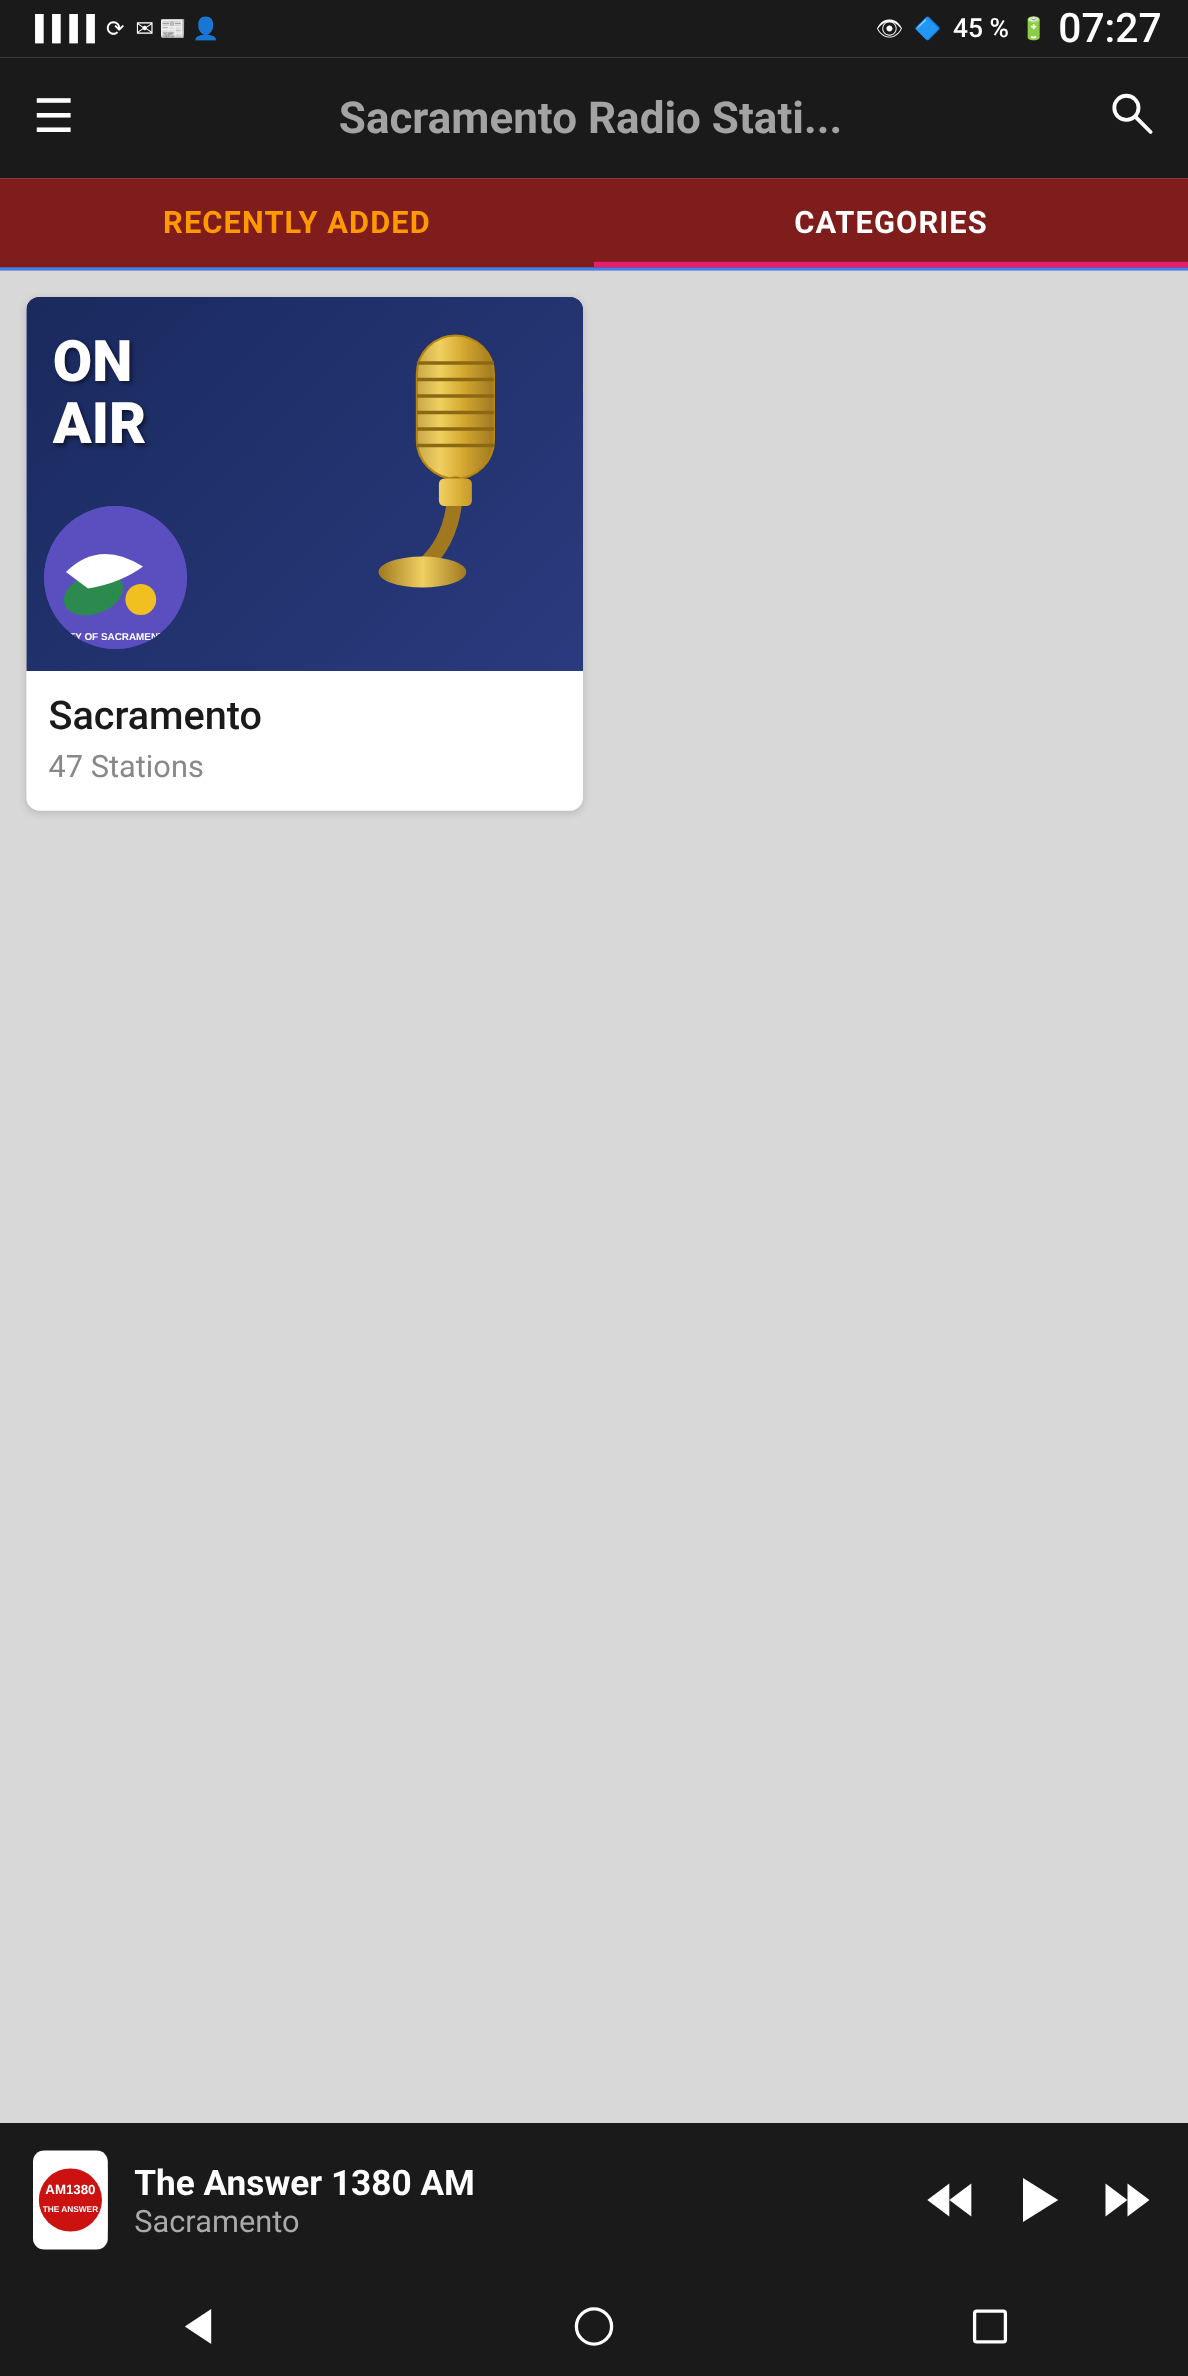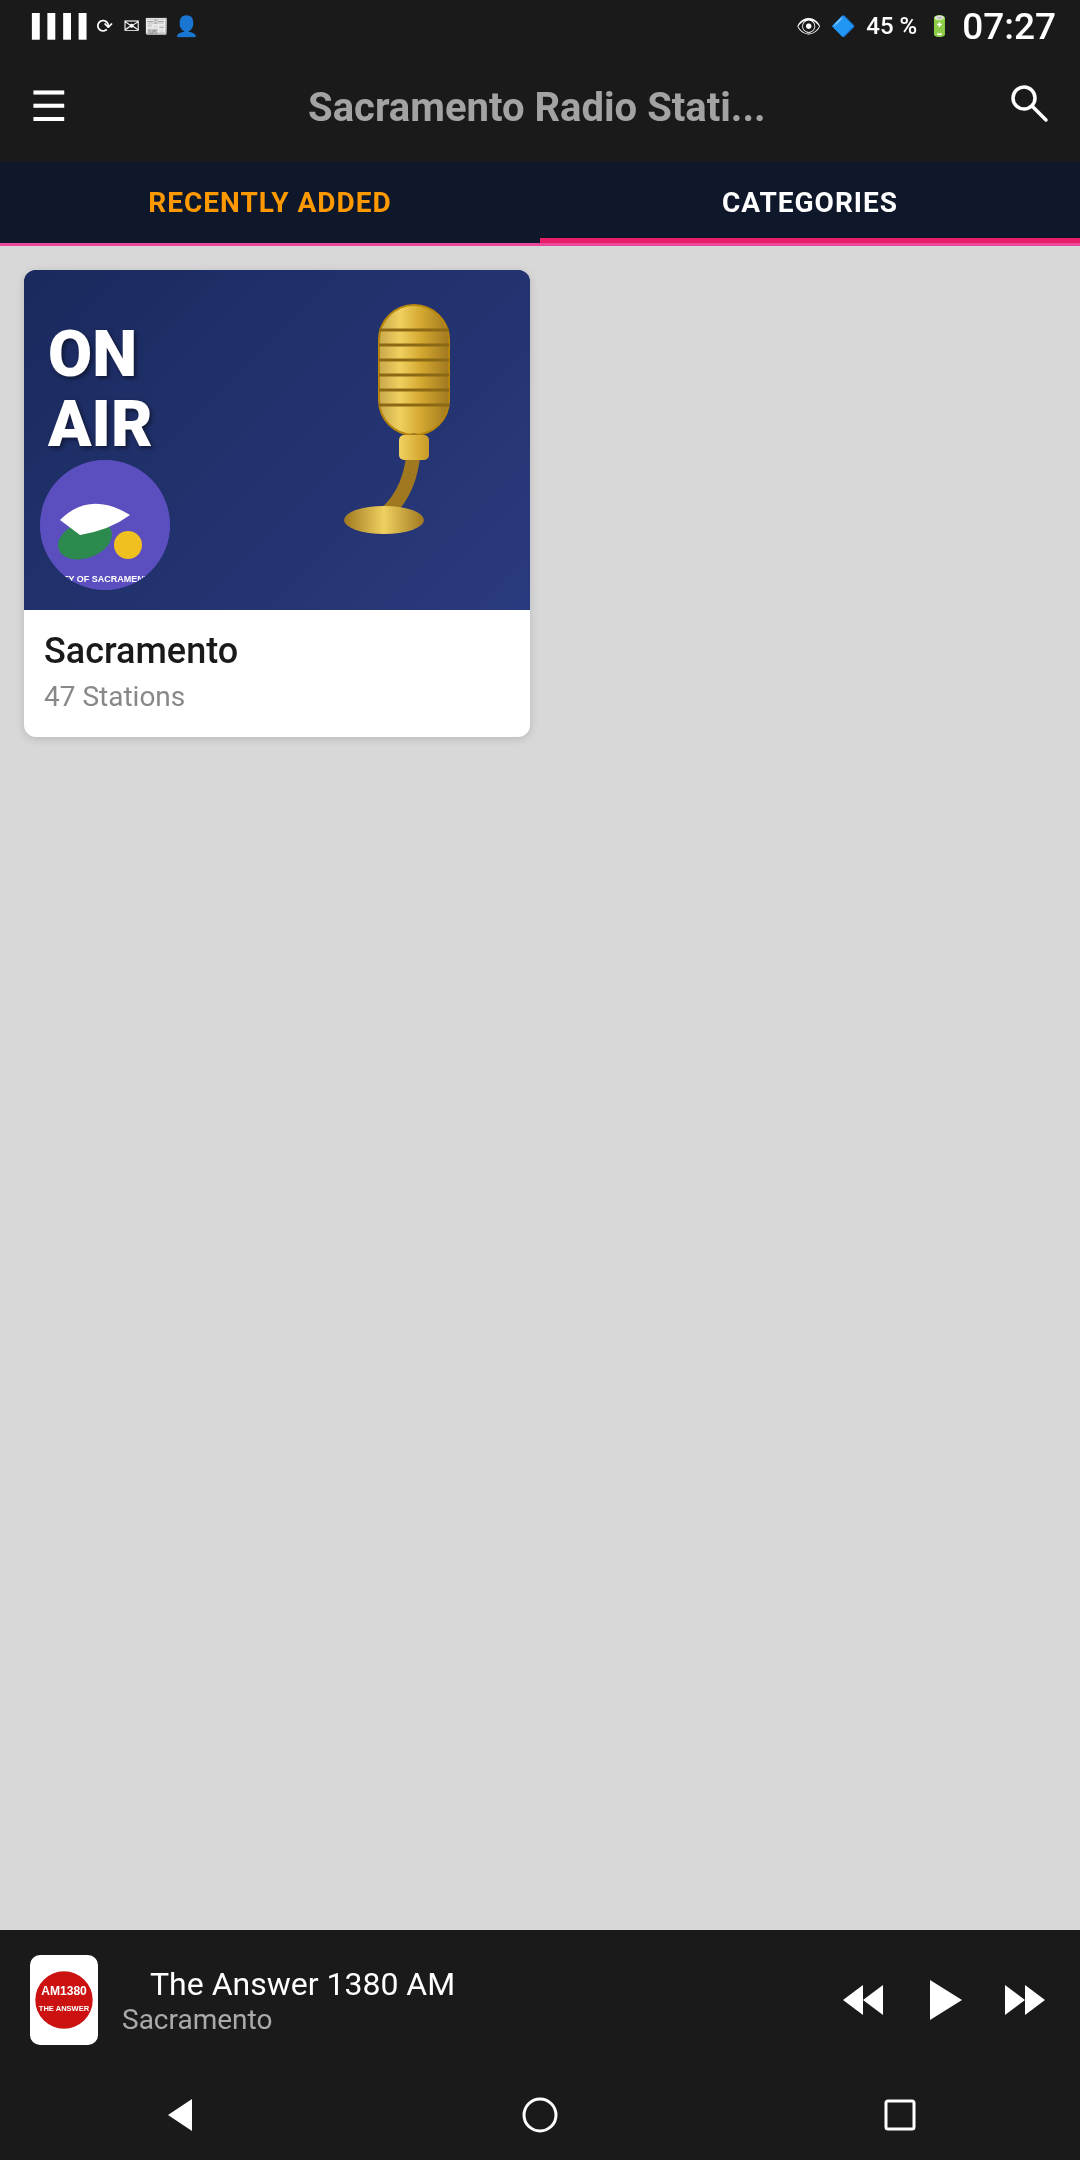--- a/index.html
+++ b/index.html
@@ -80,25 +80,25 @@
       text-align: center;
     }
     .search-icon {
       color: white;
       font-size: 44px;
       cursor: pointer;
     }
 
     
     .tabs-container {
-      background: #0f172a;
+      background: #7f1d1d;
       display: flex;
       height: 84px;
       flex-shrink: 0;
-      border-bottom: 3px solid #ec4899;
+      border-bottom: 3px solid #3b82f6;
     }
     .tab {
       flex: 1;
       display: flex;
       align-items: center;
       justify-content: center;
       font-size: 28px;
       font-weight: bold;
       cursor: pointer;
       letter-spacing: 1px;
@@ -175,26 +175,25 @@
       height: 100%;
       background: linear-gradient(135deg, #1a2a5e 0%, #2a3a7e 100%);
       position: absolute;
     }
 
     .on-air-text {
       position: absolute;
       top: 30px;
       left: 24px;
       color: white;
-      font-size: 64px;
+      font-size: 52px;
       font-weight: 900;
       line-height: 1.1;
       text-shadow: 2px 2px 4px rgba(0,0,0,0.5);
       z-index: 3;
-      margin-top: 20px;
     }
 
     
     .sac-logo {
       position: absolute;
       bottom: 20px;
       left: 16px;
       width: 130px;
       height: 130px;
       border-radius: 50%;
@@ -263,22 +262,21 @@
       flex-shrink: 0;
     }
 
     .player-info {
       flex: 1;
     }
 
     .player-station-name {
       color: white;
       font-size: 32px;
-      font-weight: normal;
-      margin-left: 28px;
+      font-weight: bold;
     }
 
     .player-location {
       color: #aaa;
       font-size: 28px;
     }
 
     .player-controls {
       display: flex;
       align-items: center;

